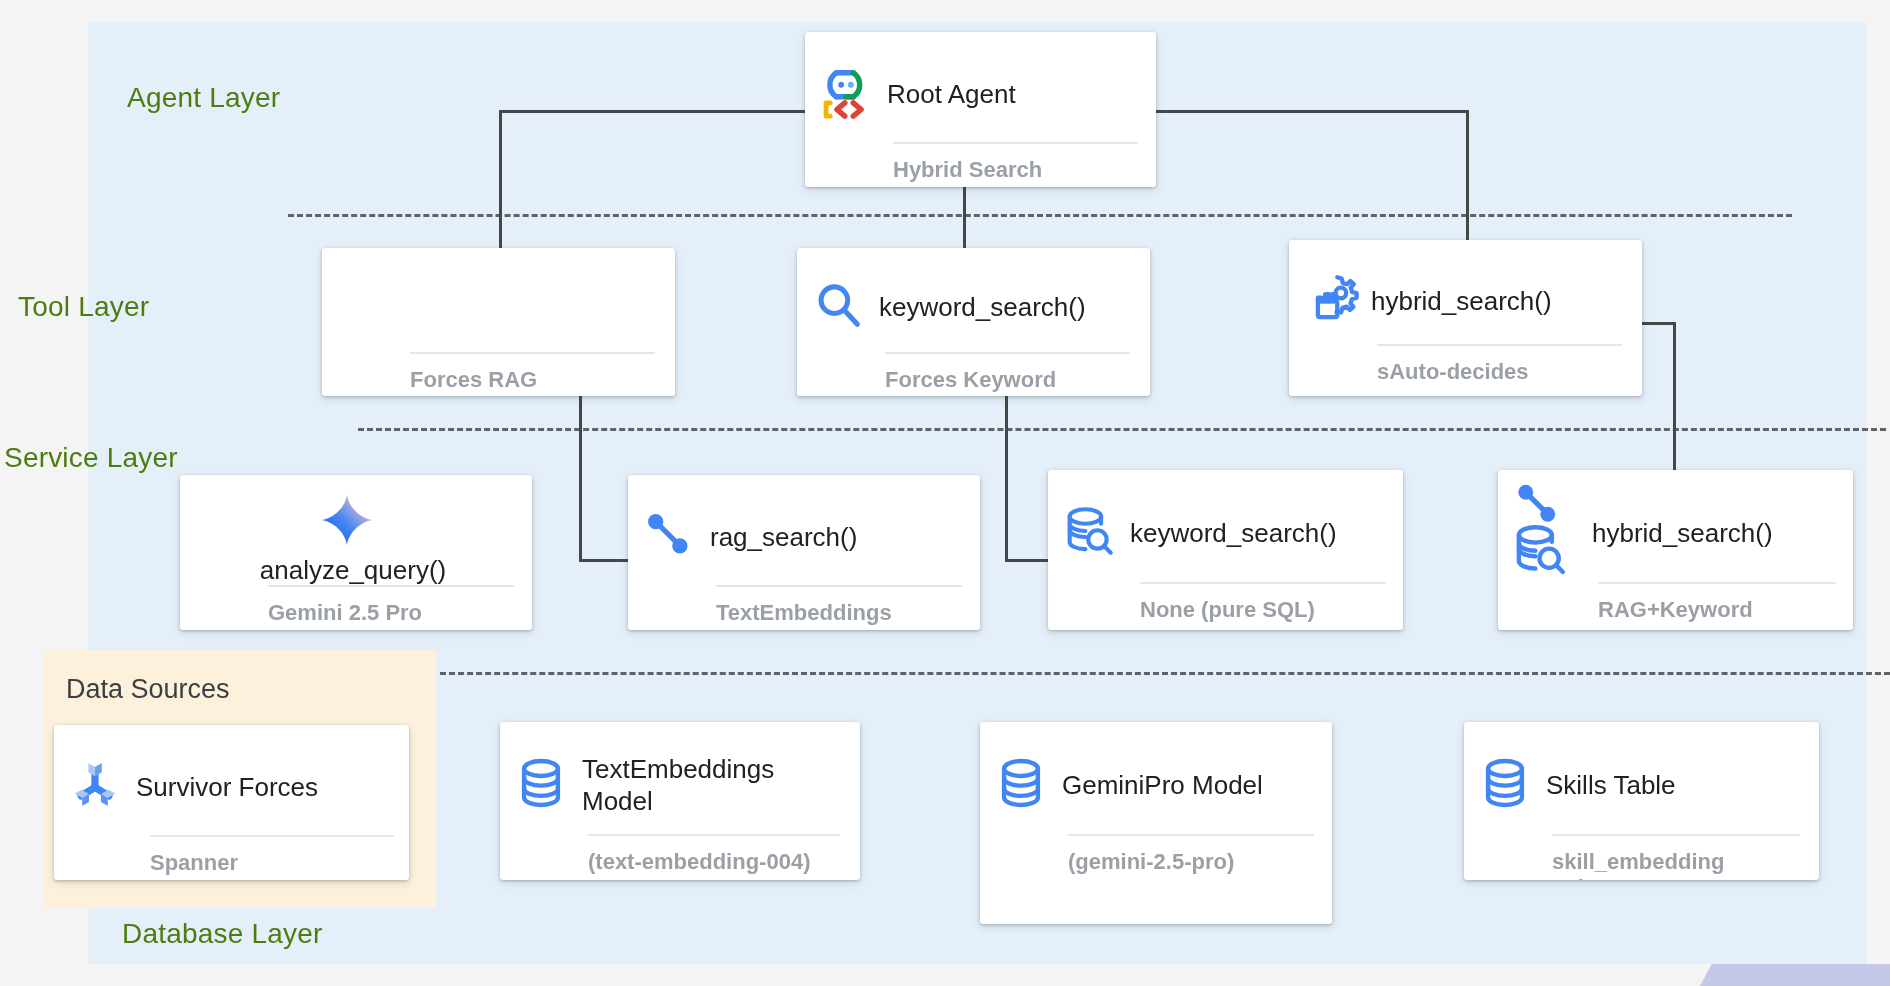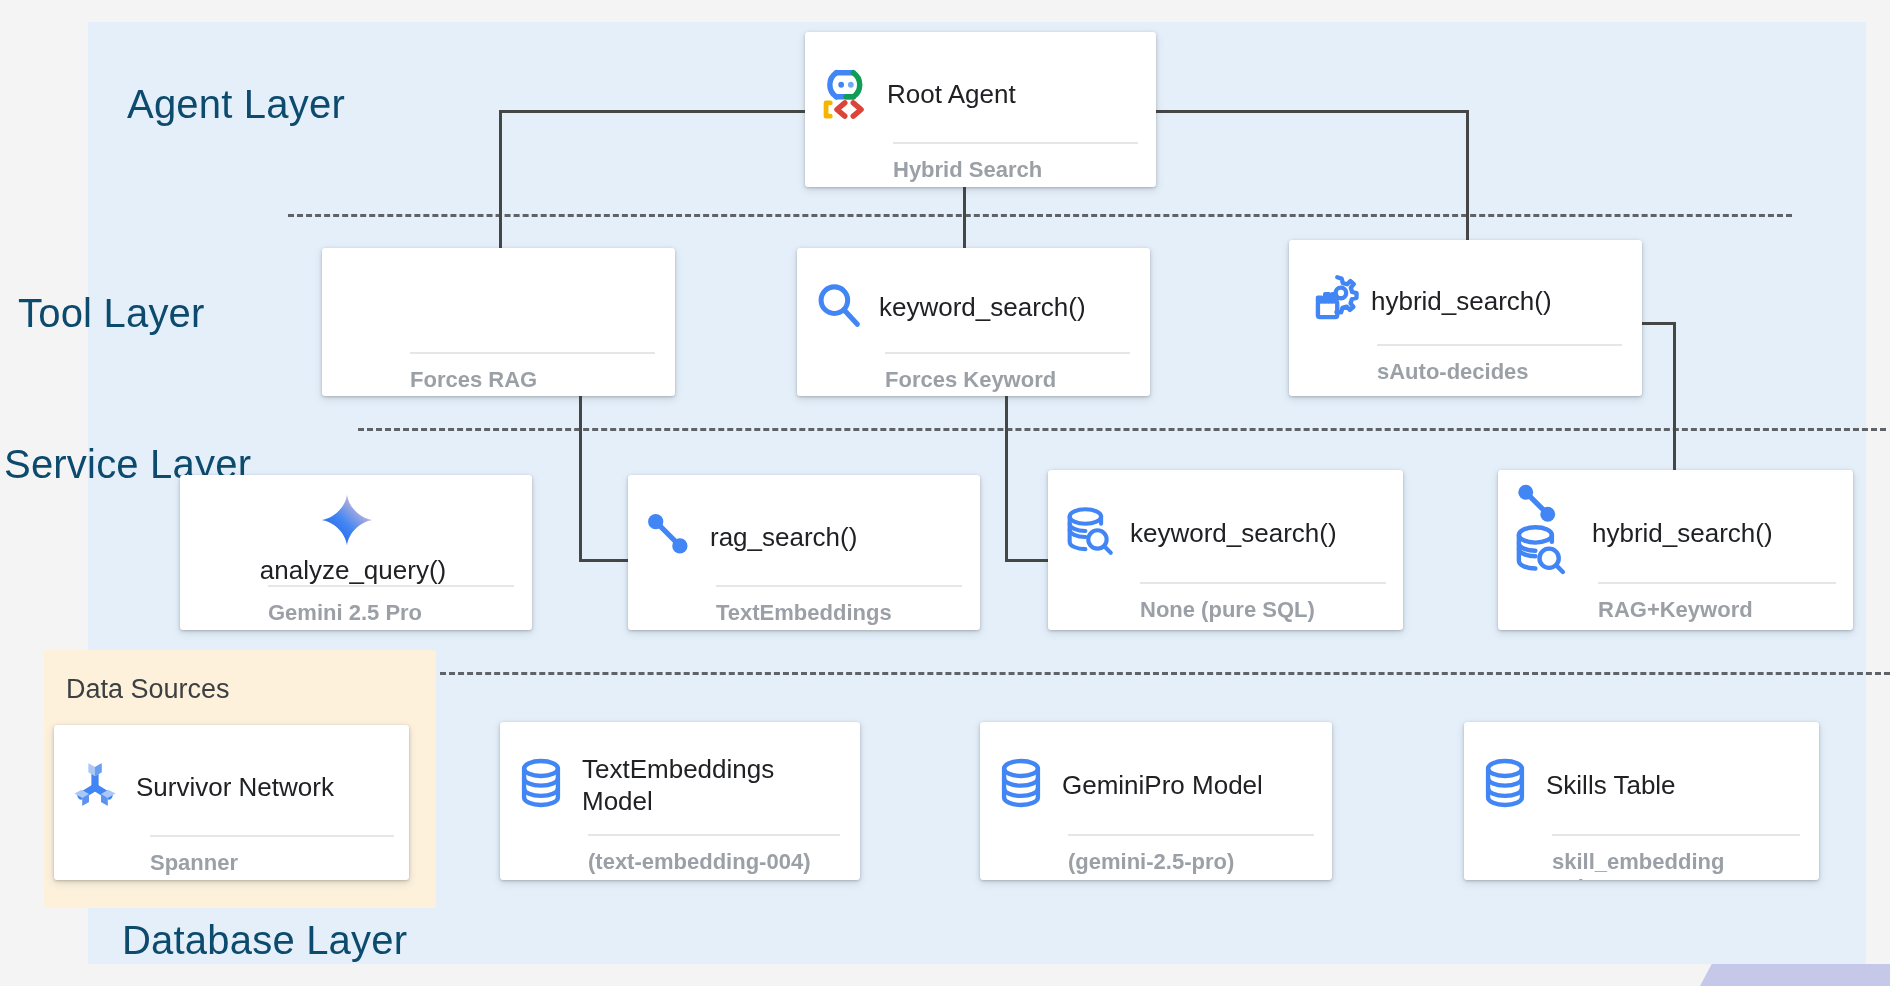--- a/index.html
+++ b/index.html
@@ -15,22 +15,22 @@
   
   .blue-panel{
     position:absolute;
     left:88px;top:22px;width:1778px;height:942px;
     background:#e4effa;
   }
 
   
   .layer-label{
     position:absolute;
-    font-size:40px;
-    color:#0c4a6e;
+    font-size:28px;
+    color:#4d7c0f;
     white-space:nowrap;
     letter-spacing:.2px;
   }
 
   
   .divider{
     position:absolute;
     height:0;
     border-top:3px dashed #5f6368;
   }
@@ -298,21 +298,21 @@
           <path d="M18.5 6 L18.5 13.5 L24 16.7 L29.5 13.5 L29.5 6 L24 9.2 Z" fill="#aac8f7"></path>
           <path d="M24 9.2 L29.5 6 L29.5 13.5 L24 16.7 Z" fill="#6b9ef0"></path>
 
           <path d="M7 31 L13.5 34.8 L13.5 41.2 L19 38 L19 31.5 L13 28 Z" fill="#aac8f7"></path>
           <path d="M13.5 34.8 L19 31.5 L19 38 L13.5 41.2 Z" fill="#5c93ef"></path>
 
           <path d="M41 31 L34.5 34.8 L34.5 41.2 L29 38 L29 31.5 L35 28 Z" fill="#aac8f7"></path>
           <path d="M34.5 34.8 L29 31.5 L29 38 L34.5 41.2 Z" fill="#5c93ef"></path>
         </svg>
       </div>
-      <div class="title">Survivor Network</div>
+      <div class="title">Survivor Forces</div>
     </div>
     <div class="subline" style="left:96px;top:110px;width:244px;"></div>
     <div class="subtext" style="left:96px;top:125px;">Spanner</div>
   </div>
 
   <div class="card" style="left:500px;top:722px;width:360px;height:158px;">
     <div class="body" style="height:106px;">
       <div class="ico">
         <svg width="58" height="58" viewBox="0 0 48 48">
           <g fill="none" stroke="#4285f4" stroke-width="3.6" stroke-linecap="round">
@@ -322,21 +322,21 @@
             <path d="M10 28.5 C10 31.9 16.3 34.7 24 34.7 C31.7 34.7 38 31.9 38 28.5"></path>
           </g>
         </svg>
       </div>
       <div class="title" style="padding-right:6px;">TextEmbeddings Model</div>
     </div>
     <div class="subline" style="left:88px;top:112px;width:252px;"></div>
     <div class="subtext" style="left:88px;top:127px;">(text-embedding-004)</div>
   </div>
 
-  <div class="card" style="left:980px;top:722px;width:352px;height:158px;">
+  <div class="card" style="left:980px;top:722px;width:352px;height:202px;">
     <div class="body" style="height:106px;">
       <div class="ico">
         <svg width="58" height="58" viewBox="0 0 48 48">
           <g fill="none" stroke="#4285f4" stroke-width="3.6" stroke-linecap="round">
             <ellipse cx="24" cy="12" rx="14" ry="6.2"></ellipse>
             <path d="M10 12 L10 36 C10 39.4 16.3 42.2 24 42.2 C31.7 42.2 38 39.4 38 36 L38 12"></path>
             <path d="M10 20 C10 23.4 16.3 26.2 24 26.2 C31.7 26.2 38 23.4 38 20"></path>
             <path d="M10 28.5 C10 31.9 16.3 34.7 24 34.7 C31.7 34.7 38 31.9 38 28.5"></path>
           </g>
         </svg>

